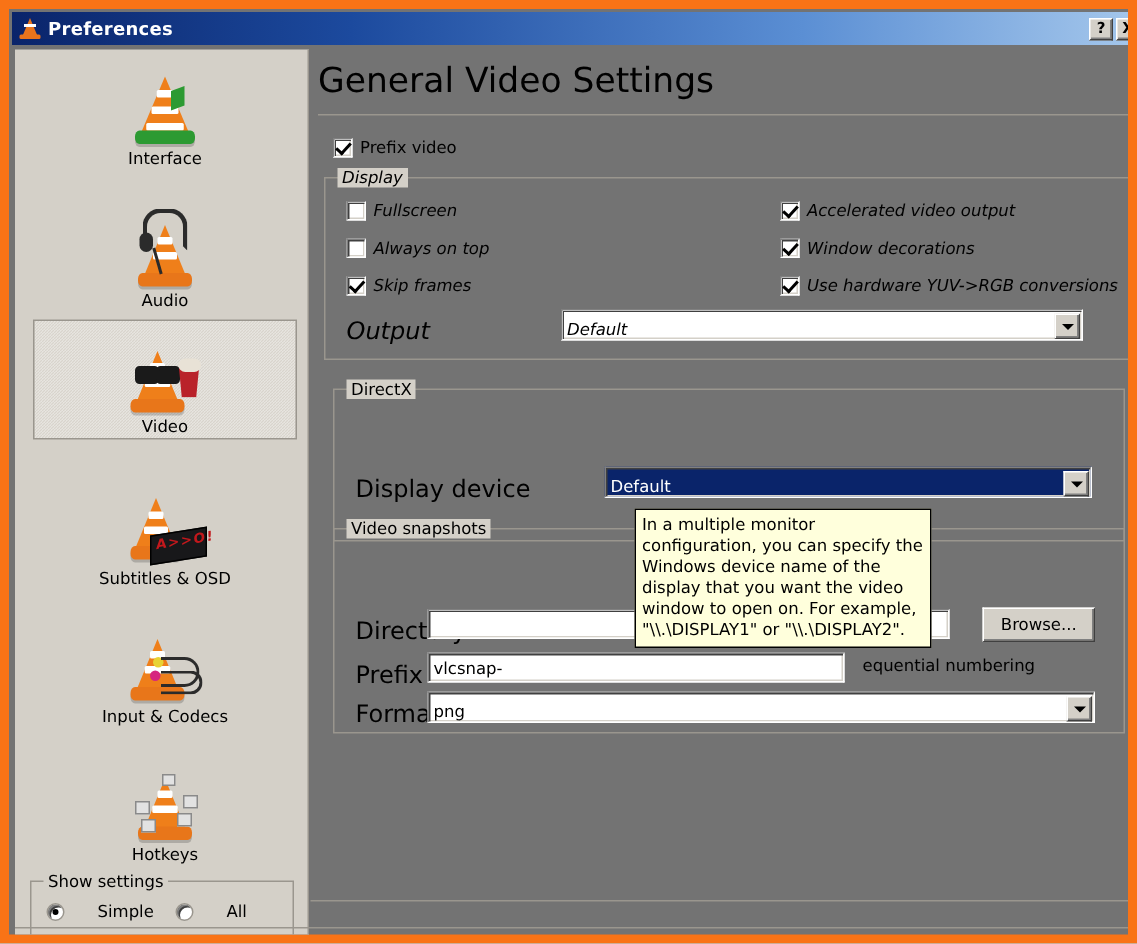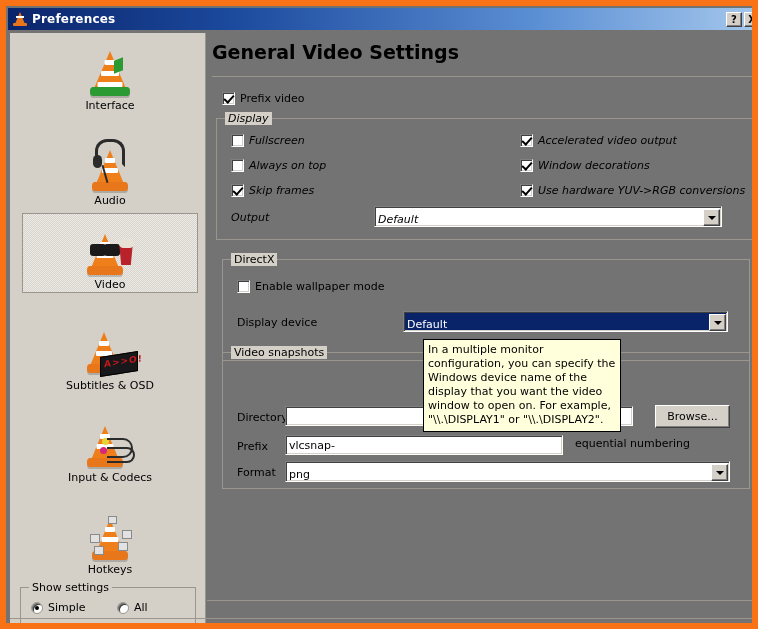--- a/index.html
+++ b/index.html
@@ -161,24 +161,23 @@
 
   
   #main {
     position: absolute;
     left: 201px; top: 27px;
     width: 553px; height: 598px;
   }
   #page-title {
     position: absolute;
     left: 5px; top: 8px;
-    font-size: 19px;
-    color: #000;
-    white-space: nowrap;
-    font-weight: bold;
+    font-size: 23px;
+    color: #000;
+    white-space: nowrap;
   }
   #title-rule {
     position: absolute;
     left: 5px; top: 43px;
     width: 540px;
     height: 1px;
     background: #9a968e;
   }
 
   .chk {
@@ -222,21 +221,21 @@
     top: -7px; left: 8px;
     background: #d4d0c8;
     padding: 0 3px;
     font-size: 11px;
     color: #000;
     white-space: nowrap;
   }
 
   .fieldlabel {
     position: absolute;
-    font-size: 11px;
+    font-size: 16px;
     color: #000;
     white-space: nowrap;
   }
 
   .combo {
     position: absolute;
     height: 21px;
     background: #ffffff;
     border: 1px solid;
     border-color: #808080 #ffffff #ffffff #808080;
@@ -328,20 +327,21 @@
   }
   .u { text-decoration: underline; }
 
   
   .radio {
     position: absolute;
     display: flex;
     align-items: center;
     cursor: default;
     white-space: nowrap;
+    gap: 17px;
   }
   .radio .rbox {
     width: 12px; height: 12px;
     border-radius: 50%;
     background: #ffffff;
     box-shadow: inset 1px 1px 0 #808080, inset 2px 2px 0 #404040, inset -1px -1px 0 #ffffff;
     border: 1px solid #9a968e;
     box-sizing: border-box;
     position: relative;
     margin-right: 5px;
@@ -543,24 +543,20 @@
       <span class="fieldlabel" style="left:14px; top:92px;">Output</span>
       <div class="combo" style="left:157px; top:87px; width:348px;">
         <span class="cval">Default</span>
         <span class="arrow"></span>
       </div>
     </div>
 
     <div class="groupbox" style="left:15px; top:226px; width:528px; height:102px;">
       <span class="gb-title">DirectX</span>
 
-      <div class="chk" style="left:14px; top:20px;">
-        <span class="box"></span>
-        <span class="lbl">Enable wallpaper mode</span>
-      </div>
 
       <span class="fieldlabel" style="left:14px; top:56px;">Display device</span>
       <div class="combo selected" style="left:180px; top:51px; width:325px;">
         <span class="cval">Default</span>
         <span class="arrow"></span>
       </div>
     </div>
 
     <div class="groupbox" style="left:15px; top:319px; width:528px; height:137px;">
       <span class="gb-title">Video snapshots</span>

